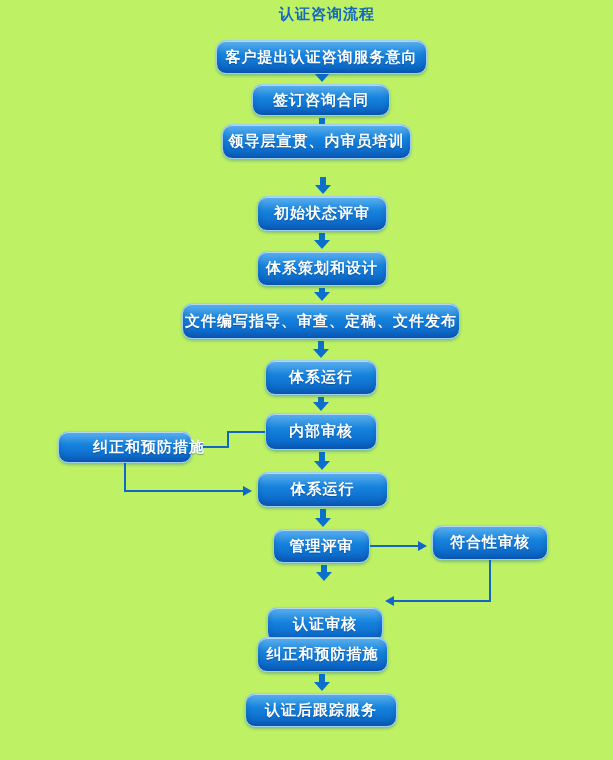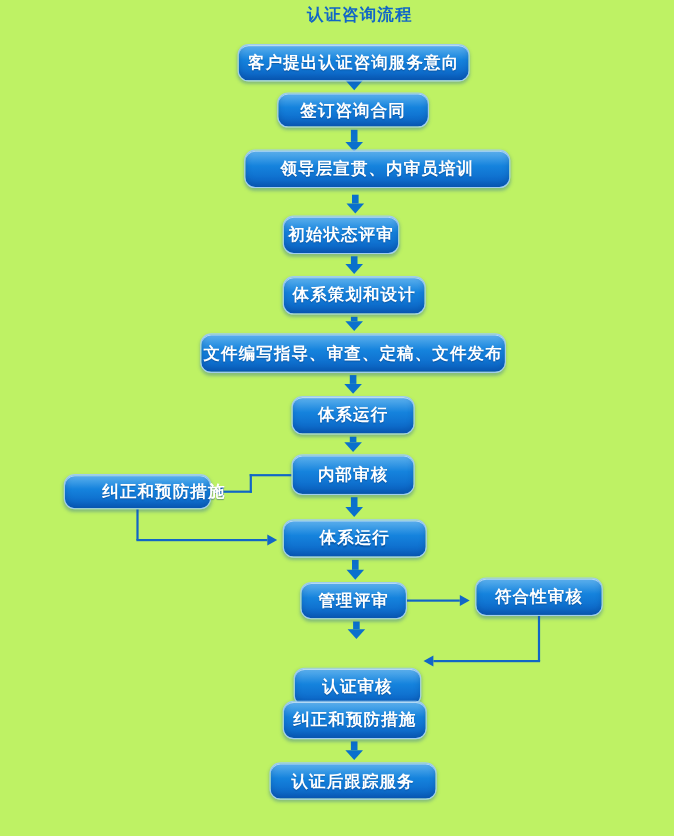--- a/index.html
+++ b/index.html
@@ -66,22 +66,22 @@
       <div class="seg" style="left: 394px; top: 600px; width: 97px; height: 2px;"></div>
       <div class="head-l" style="left: 385px; top: 596px;"></div>
       <div class="stem" style="left: 321px; top: 620px; width: 6px; height: 6px;"></div>
       <div class="head-d" style="left: 316px; top: 626px;"></div>
       <div class="stem" style="left: 319px; top: 674px; width: 6px; height: 8px;"></div>
       <div class="head-d" style="left: 314px; top: 682px;"></div>
     </div>
   <div id="nodes-layer">
       <div class="flow-node" style="left: 216px; top: 28px; width: 211px; height: 34px; margin-top: 12px;">客户提出认证咨询服务意向</div>
       <div class="flow-node" style="left: 252px; top: 84px; width: 138px; height: 32px;">签订咨询合同</div>
-      <div class="flow-node" style="left: 222px; top: 136px; width: 242px; height: 35px; text-align: right;">领导层宣贯、内审员培训</div>
-      <div class="flow-node" style="left: 257px; top: 196px; width: 106px; height: 35px;">初始状态评审</div>
+      <div class="flow-node" style="left: 222px; top: 124px; width: 189px; height: 35px; text-align: right;">领导层宣贯、内审员培训</div>
+      <div class="flow-node" style="left: 257px; top: 196px; width: 130px; height: 35px;">初始状态评审</div>
       <div class="flow-node" style="left: 257px; top: 251px; width: 130px; height: 35px;">体系策划和设计</div>
       <div class="flow-node" style="left: 182px; top: 303px; width: 278px; height: 36px;">文件编写指导、审查、定稿、文件发布</div>
       <div class="flow-node" style="left: 265px; top: 360px; width: 112px; height: 35px;">体系运行</div>
       <div class="flow-node" style="left: 265px; top: 413px; width: 112px; height: 37px;">内部审核</div>
       <div class="flow-node" style="left: 58px; top: 431px; width: 134px; height: 32px; padding-left: 48px;">纠正和预防措施</div>
       <div class="flow-node" style="left: 257px; top: 472px; width: 131px; height: 35px;">体系运行</div>
       <div class="flow-node" style="left: 273px; top: 529px; width: 97px; height: 34px;">管理评审</div>
       <div class="flow-node" style="left: 432px; top: 525px; width: 116px; height: 35px;">符合性审核</div>
       <div class="flow-node" style="left: 267px; top: 583px; width: 116px; height: 35px; margin-top: 24px;">认证审核</div>
       <div class="flow-node" style="left: 257px; top: 637px; width: 131px; height: 35px;">纠正和预防措施</div>

